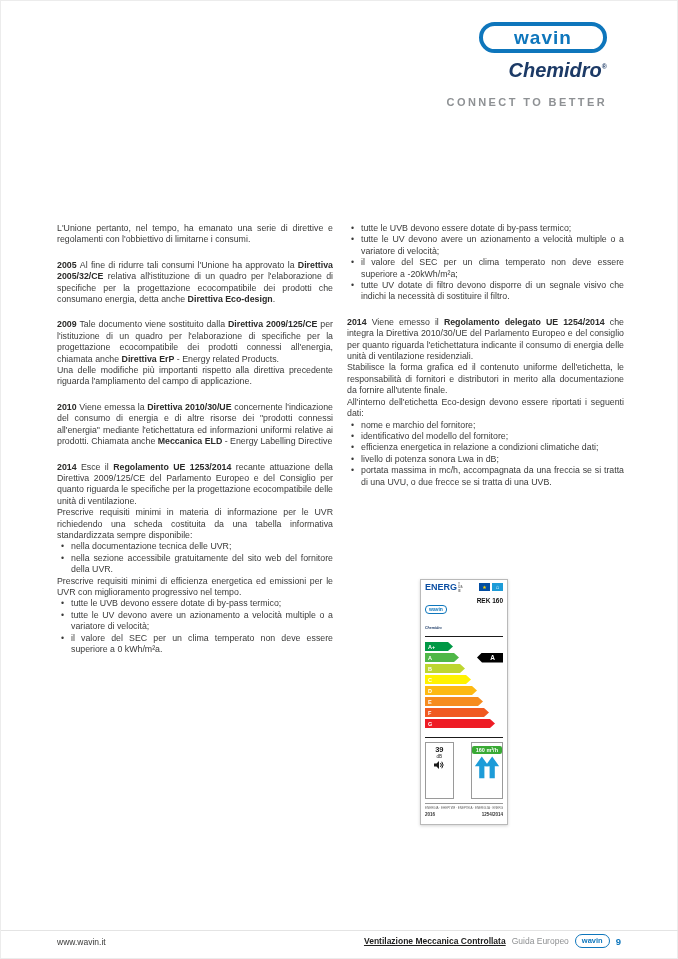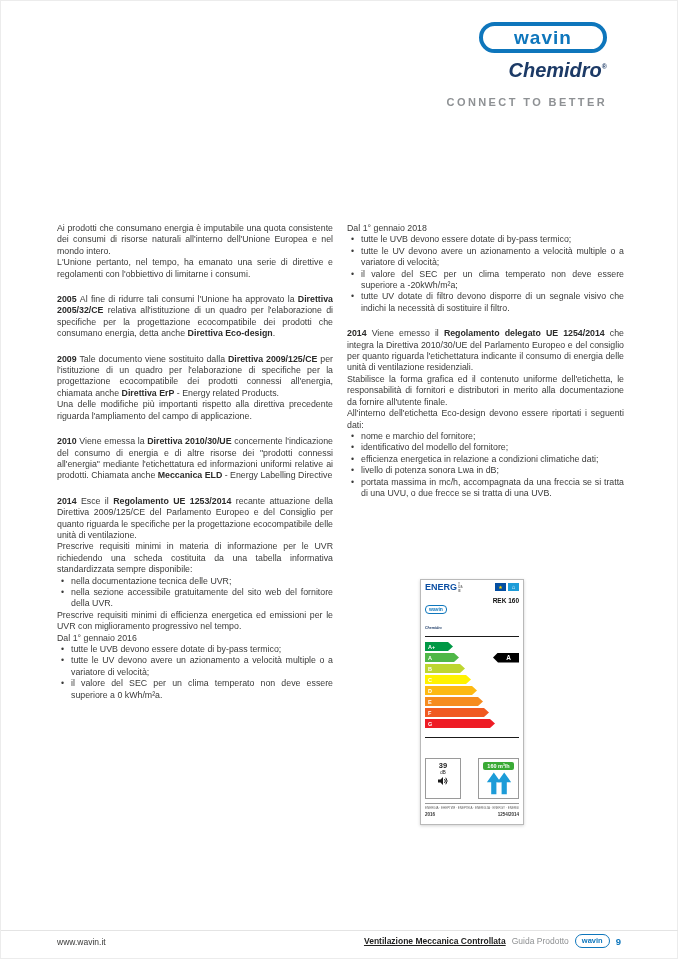--- a/index.html
+++ b/index.html
@@ -35,21 +35,21 @@
   #col-right { position:absolute; left:346px; top:222px; width:277px; }
   .para { margin:0; font-size:8.8px; line-height:11.4px; text-align:justify; }
   .para.gap, .bullet.gap { margin-top:14px; }
   .bullet { display:flex; font-size:8.8px; line-height:11.4px; }
   .bullet .marker { flex:0 0 14px; padding-left:4px; }
   .bullet .btext { flex:1; text-align:justify; }
   b { font-weight:bold; color:#2b2b2a; }
 
   
   .energy-label {
-    position:absolute; left:419px; top:578px; width:104px; height:246px;
+    position:absolute; left:419px; top:578px; width:88px; height:246px;
     background:#fff; border:1px solid #b9b9b9; box-shadow:0 1px 3px rgba(0,0,0,.18);
     display:flex; flex-direction:column;
   }
   .el-header { display:flex; align-items:flex-start; padding:3px 4px 1px; height:16px; }
   .el-energ { font-size:9px; font-weight:bold; color:#0b4ea2; line-height:1; }
   .el-suffix { display:flex; flex-direction:column; margin-left:1px; font-size:3px;
                line-height:3.4px; font-weight:bold; color:#7a7a7a; }
   .el-flags { margin-left:auto; display:flex; gap:2px; }
   .el-flag { width:11px; height:8px; background:#034ea2; color:#ffd500; font-size:5px;
              display:flex; align-items:center; justify-content:center; line-height:1; }
@@ -69,21 +69,21 @@
     display:flex; align-items:center; padding-left:3px;
     clip-path:polygon(0 0, calc(100% - 5px) 0, 100% 50%, calc(100% - 5px) 100%, 0 100%);
   }
   .el-indicator {
     position:absolute; right:0; width:26px; height:10px; background:#000; color:#fff;
     font-weight:bold; font-size:6.5px; display:flex; align-items:center; justify-content:center;
     padding-left:5px;
     clip-path:polygon(5px 0, 100% 0, 100% 100%, 5px 100%, 0 50%);
   }
   .el-bottom { display:flex; gap:17px; margin:7px 4px 0; border-top:1px solid #1a1a1a;
-               padding-top:20px; height:62px; }
+               padding-top:4px; height:62px; }
   .el-noise { width:36px; border:0.5px solid #9a9a9a; display:flex; flex-direction:column;
               align-items:center; padding-top:3px; }
   .el-noise-val { font-size:7.5px; font-weight:bold; color:#1a1a1a; line-height:1; }
   .el-noise-unit { font-size:4.5px; color:#1a1a1a; }
   .el-flow { flex:1; border:0.5px solid #9a9a9a; display:flex; flex-direction:column;
              align-items:center; padding-top:3px; }
   .el-flow-val { background:#3aaa35; color:#fff; font-weight:bold; font-size:5.5px;
                  padding:1px 4px; border-radius:2px; white-space:nowrap; }
   .el-tiny { margin:4px 4px 0; border-top:0.5px solid #9a9a9a; padding-top:2px;
              font-size:3px; color:#666; text-align:center; line-height:4px;
@@ -106,53 +106,50 @@
 
 <div class="page">
 
   <div class="wavin-pill">
     <span class="wordmark">wavin</span>
   </div>
   <div class="chemidro"><span>Chemidro</span><sup>®</sup></div>
   <div class="tagline">CONNECT TO BETTER</div>
 
   <div id="col-left">
-      <p class="para">Ai prodotti che consumano energia è imputabile una quota consistente dei consumi di risorse naturali all'interno dell'Unione Europea e nel mondo intero.</p>
       <p class="para">L'Unione pertanto, nel tempo, ha emanato una serie di direttive e regolamenti con l'obbiettivo di limitarne i consumi.</p>
       <p class="para gap"><b>2005 </b>Al fine di ridurre tali consumi l'Unione ha approvato la <b>Direttiva 2005/32/CE</b> relativa all'istituzione di un quadro per l'elaborazione di specifiche per la progettazione ecocompatibile dei prodotti che consumano energia, detta anche <b>Direttiva Eco-design</b>.</p>
       <p class="para gap"><b>2009 </b>Tale documento viene sostituito dalla <b>Direttiva 2009/125/CE</b> per l'istituzione di un quadro per l'elaborazione di specifiche per la progettazione ecocompatibile dei prodotti connessi all'energia, chiamata anche <b>Direttiva ErP</b> - Energy related Products.</p>
       <p class="para">Una delle modifiche più importanti rispetto alla direttiva precedente riguarda l'ampliamento del campo di applicazione.</p>
       <p class="para gap"><b>2010 </b>Viene emessa la <b>Direttiva 2010/30/UE</b> concernente l'indicazione del consumo di energia e di altre risorse dei "prodotti connessi all'energia" mediante l'etichettatura ed informazioni uniformi relative ai prodotti. Chiamata anche <b>Meccanica ELD</b> - Energy Labelling Directive</p>
       <p class="para gap"><b>2014 </b>Esce il <b>Regolamento UE 1253/2014</b> recante attuazione della Direttiva 2009/125/CE del Parlamento Europeo e del Consiglio per quanto riguarda le specifiche per la progettazione ecocompatibile delle unità di ventilazione.</p>
       <p class="para">Prescrive requisiti minimi in materia di informazione per le UVR richiedendo una scheda costituita da una tabella informativa standardizzata sempre disponibile:</p>
       <div class="bullet">
         <span class="marker">•</span>
         <span class="btext">nella documentazione tecnica delle UVR;</span>
       </div>
       <div class="bullet">
         <span class="marker">•</span>
         <span class="btext">nella sezione accessibile gratuitamente del sito web del fornitore della UVR.</span>
       </div>
       <p class="para">Prescrive requisiti minimi di efficienza energetica ed emissioni per le UVR con miglioramento progressivo nel tempo.</p>
-      <p class="para">Dal 1° gennaio 2016</p>
       <div class="bullet">
         <span class="marker">•</span>
         <span class="btext">tutte le UVB devono essere dotate di by-pass termico;</span>
       </div>
       <div class="bullet">
         <span class="marker">•</span>
         <span class="btext">tutte le UV devono avere un azionamento a velocità multiple o a variatore di velocità;</span>
       </div>
       <div class="bullet">
         <span class="marker">•</span>
         <span class="btext">il valore del SEC per un clima temperato non deve essere superiore a 0 kWh/m²a.</span>
       </div>
     </div>
   <div id="col-right">
-      <p class="para">Dal 1° gennaio 2018</p>
       <div class="bullet">
         <span class="marker">•</span>
         <span class="btext">tutte le UVB devono essere dotate di by-pass termico;</span>
       </div>
       <div class="bullet">
         <span class="marker">•</span>
         <span class="btext">tutte le UV devono avere un azionamento a velocità multiple o a variatore di velocità;</span>
       </div>
       <div class="bullet">
         <span class="marker">•</span>
@@ -240,18 +237,18 @@
     <div class="el-refs">
       <span>2016</span>
       <span>1254/2014</span>
     </div>
   </div>
 
   <div class="footer-rule"></div>
   <div class="footer-left">www.wavin.it</div>
   <div class="footer-right">
     <span class="footer-title">Ventilazione Meccanica Controllata</span>
-    <span class="footer-subtitle">Guida Prodotto</span>
+    <span class="footer-subtitle">Guida Europeo</span>
     <span class="footer-pill">wavin</span>
     <span class="footer-page">9</span>
   </div>
 
 </div>
 
 </body></html>

